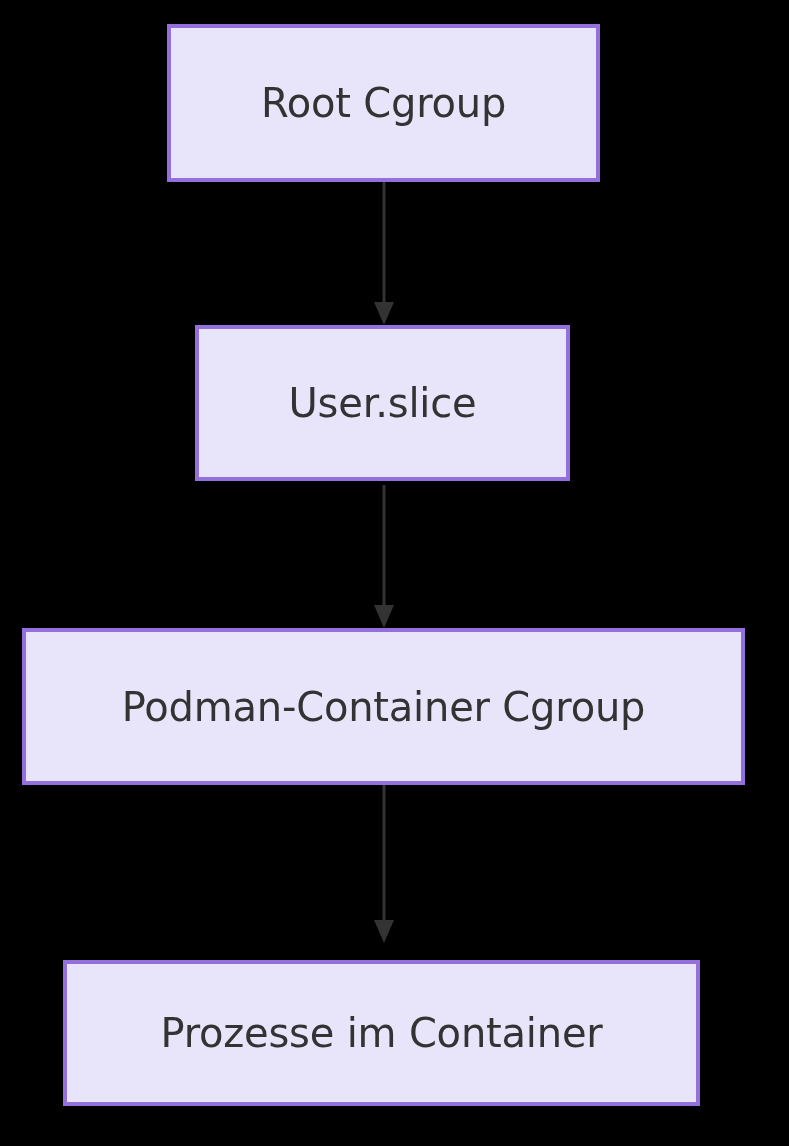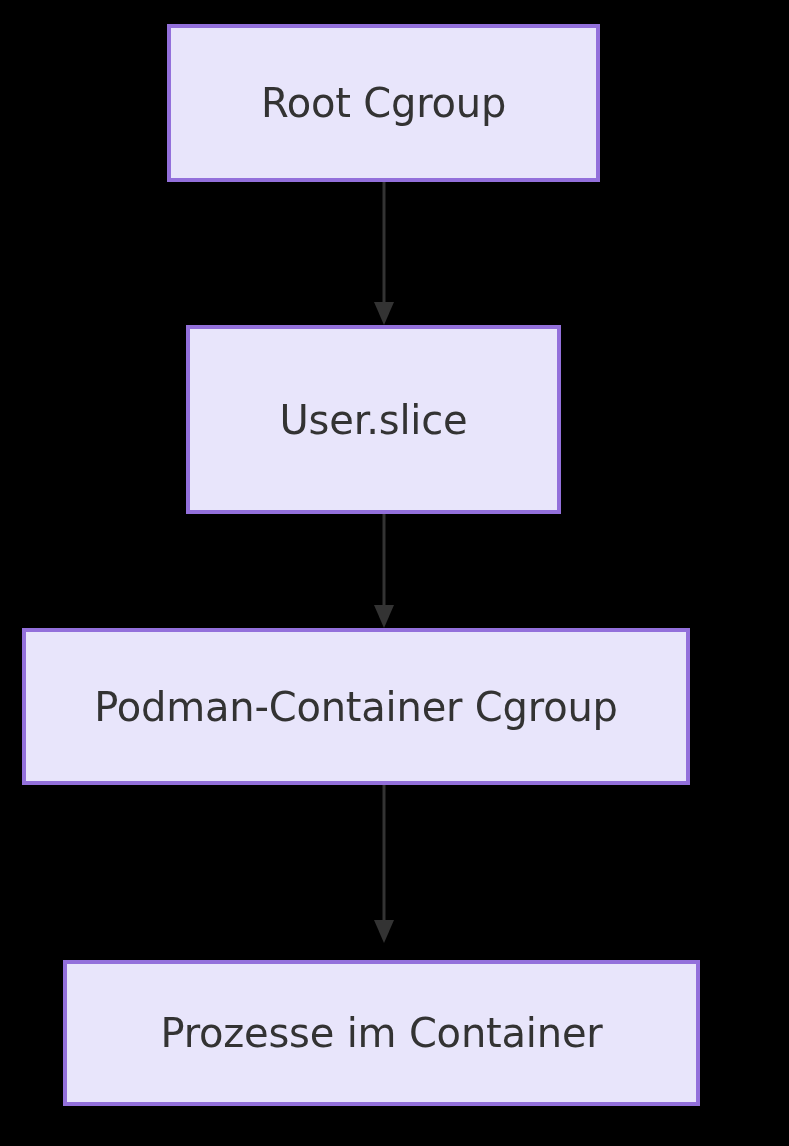--- a/index.html
+++ b/index.html
@@ -72,25 +72,25 @@
     <g>
       <line class="edge-line" x1="384" y1="785" x2="384" y2="923"></line>
       <polygon class="edge-head" points="374,920 394,920 384,943"></polygon>
     </g>
   </svg>
 
   <div class="node" style="left:167px; top:24px; width:433px; height:158px;">
     <span class="node-label">Root Cgroup</span>
   </div>
 
-  <div class="node" style="left:186px; top:325px; width:375px; height:189px;">
+  <div class="node" style="left:195px; top:325px; width:375px; height:156px;">
     <span class="node-label">User.slice</span>
   </div>
 
-  <div class="node" style="left:22px; top:628px; width:668px; height:157px;">
+  <div class="node" style="left:22px; top:628px; width:723px; height:157px;">
     <span class="node-label">Podman-Container Cgroup</span>
   </div>
 
   <div class="node" style="left:63px; top:960px; width:637px; height:146px;">
     <span class="node-label">Prozesse im Container</span>
   </div>
 
 </div>
 
 </body></html>

